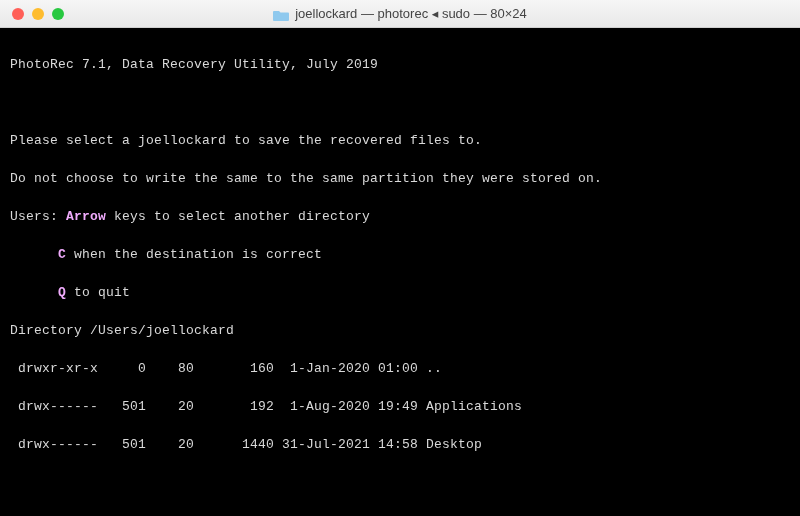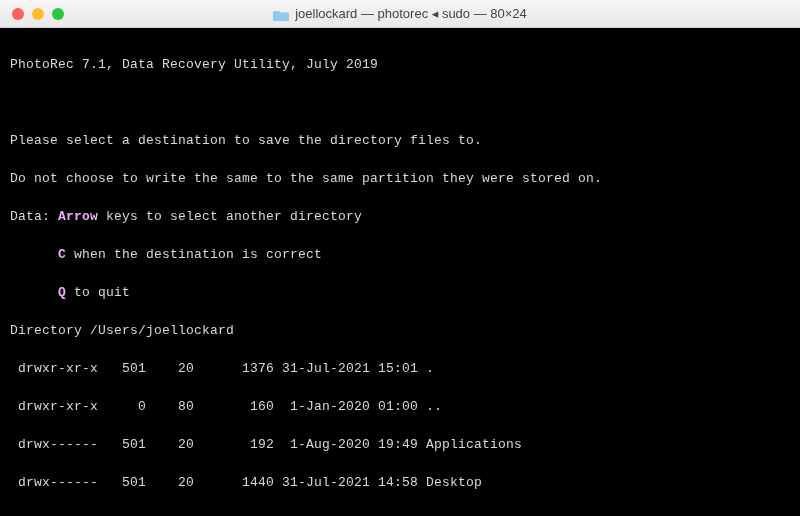--- a/index.html
+++ b/index.html
@@ -73,27 +73,26 @@
           <path d="M1 2 h5 l1.5 1.5 H15 a1 1 0 0 1 1 1 V11 a1 1 0 0 1 -1 1 H1 a1 1 0 0 1 -1 -1 V3 a1 1 0 0 1 1 -1" fill="#8fc9ee"></path>
         </svg>
     </span>
     <span>joellockard — photorec ◂ sudo — 80×24</span>
   </div>
 </div>
 
 <div class="terminal">
 <div class="line">PhotoRec 7.1, Data Recovery Utility, July 2019</div>
 <div class="line"></div>
-<div class="line">Please select a destination to save the directory files to.</div>
+<div class="line">Please select a joellockard to save the recovered files to.</div>
 <div class="line">Do not choose to write the same to the same partition they were stored on.</div>
-<div class="line"><span>Data: </span><span class="bold">Arrow</span><span> keys to select another directory</span></div>
+<div class="line"><span>Users: </span><span class="bold">Arrow</span><span> keys to select another directory</span></div>
 <div class="line"><span>      </span><span class="bold">C</span><span> when the destination is correct</span></div>
 <div class="line"><span>      </span><span class="bold">Q</span><span> to quit</span></div>
 <div class="line">Directory /Users/joellockard</div>
-<div class="line"> drwxr-xr-x   501    20      1376 31-Jul-2021 15:01 .</div>
 <div class="line"> drwxr-xr-x     0    80       160  1-Jan-2020 01:00 ..</div>
 <div class="line"> drwx------   501    20       192  1-Aug-2020 19:49 Applications</div>
 <div class="line"> drwx------   501    20      1440 31-Jul-2021 14:58 Desktop</div>
 
 
 
 
 
 
 

